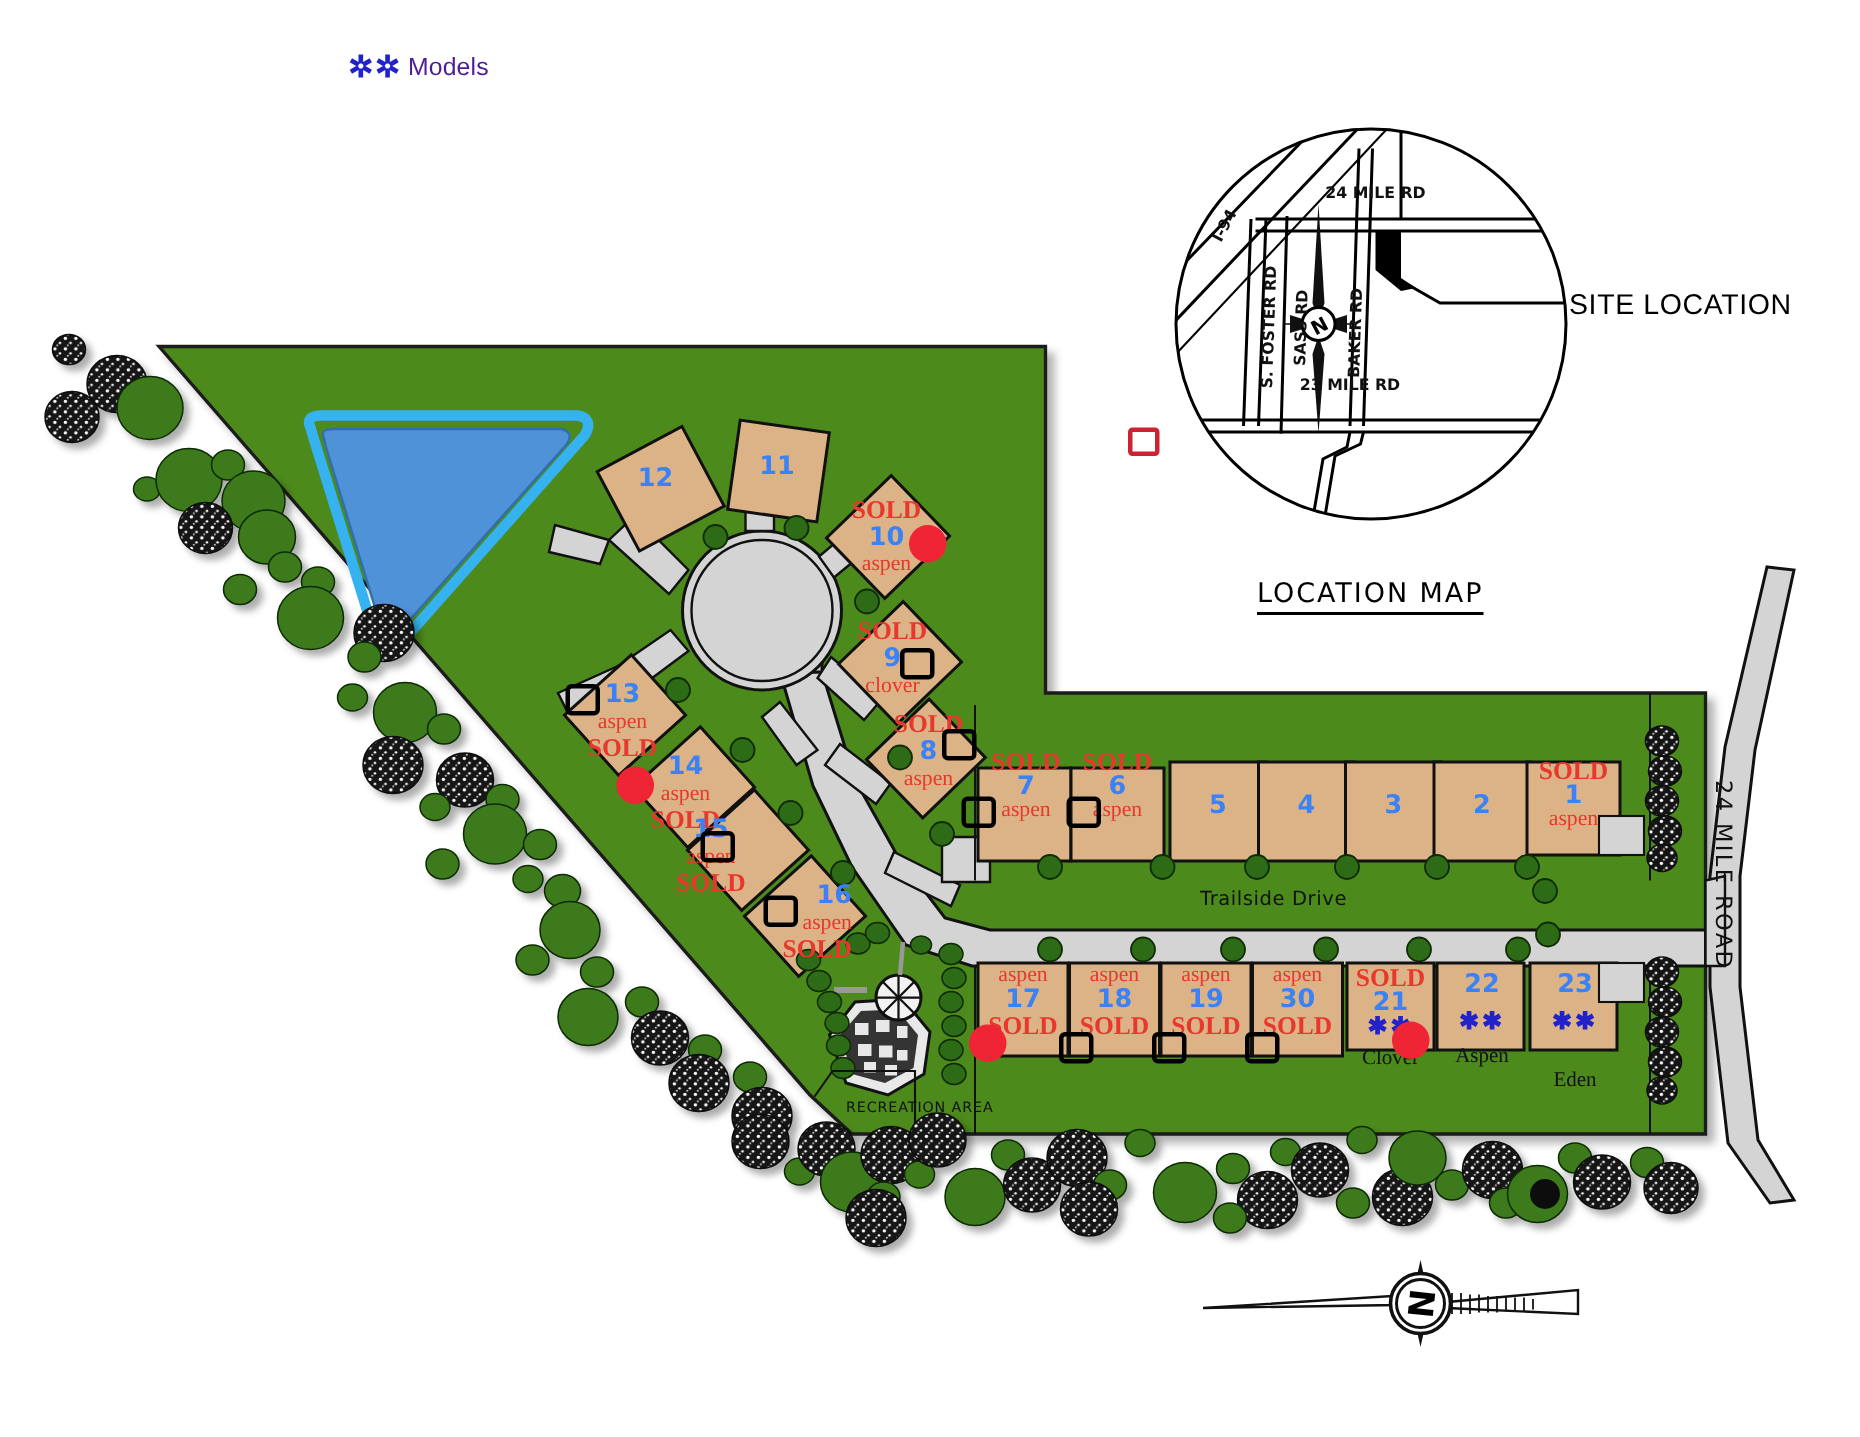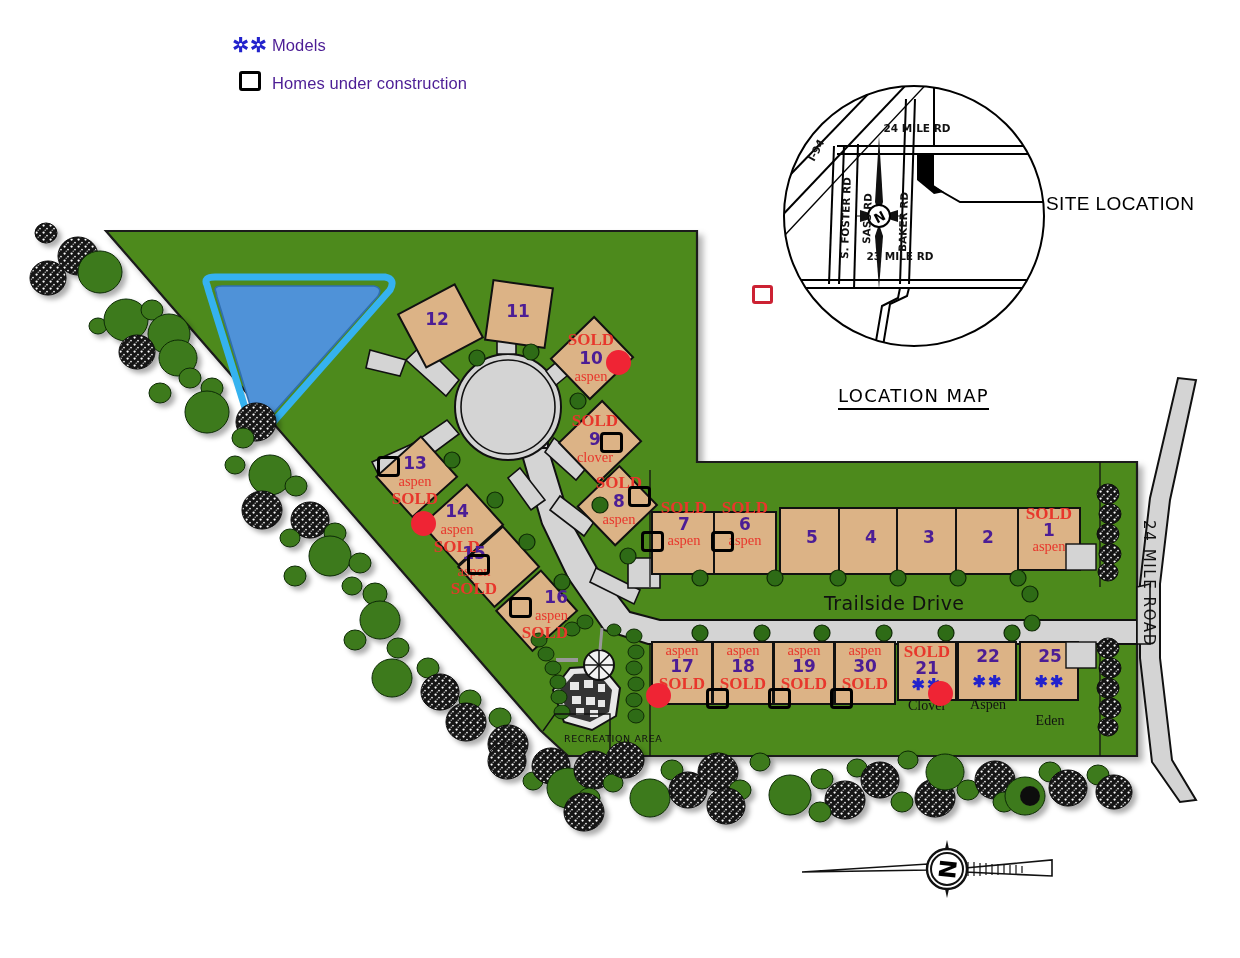--- a/index.html
+++ b/index.html
@@ -24,21 +24,21 @@
      color:#000;font-family:"DejaVu Sans",sans-serif;border-bottom:2px solid #000;padding-bottom:2px;}
   .site-loc-lbl{position:absolute;left:1046px;top:193px;font-size:19px;letter-spacing:.4px;color:#000;}
   .stray-sq{position:absolute;left:752px;top:285px;width:15px;height:13px;
      border:3px solid #cc2233;border-radius:3px;background:#fff;}
 
   
   .plan{position:absolute;left:0;top:0;width:1240px;height:958px;}
 
   
   .lot{position:absolute;text-align:center;pointer-events:auto;}
-  .lot .num{font-family:"DejaVu Sans",sans-serif;font-size:17px;font-weight:bold;color:#4c1d95;line-height:1;}
+  .lot .num{font-family:"DejaVu Sans",sans-serif;font-size:17px;font-weight:bold;color:#3b82f6;line-height:1;}
   .lot .sold{font-family:"Liberation Serif",serif;font-size:17px;font-weight:bold;color:#e8372c;line-height:1;}
   .lot .plan-n{font-family:"Liberation Serif",serif;font-size:14.5px;color:#e8372c;line-height:1.05;}
   .lot .modelstars{color:#2222cc;font-size:16px;font-weight:bold;letter-spacing:2px;line-height:1;}
   .lot .modelname{font-family:"Liberation Serif",serif;font-size:14px;color:#111;line-height:1;}
 
   .marker-dot{position:absolute;width:25px;height:25px;border-radius:50%;background:#ef2434;}
   .marker-sq{position:absolute;width:17px;height:15px;border:3.4px solid #000;border-radius:4px;background:transparent;}
 
   .road-lbl{position:absolute;font-family:"DejaVu Sans",sans-serif;color:#111;}
   .rec-lbl{position:absolute;font-family:"DejaVu Sans",sans-serif;font-size:9.5px;
@@ -51,24 +51,20 @@
 <body>
 
 <div class="root">
 
   <div class="legend">
     <div class="legend-row">
       <span class="legend-sym">
         <span class="stars">✲✲</span>
       </span>
       <span class="legend-txt">Models</span>
-    </div>
-    <div class="legend-row">
-      <span class="legend-sym"><i class="sq-blk"></i></span>
-      <span class="legend-txt">Homes under construction</span>
     </div>
   </div>
 
   <div class="locmap">
     <svg width="265" height="265" viewBox="0 0 265 265">
       <defs>
           <clipPath id="circclip">
             <circle cx="132" cy="132" r="130"></circle>
           </clipPath>
         </defs>
@@ -491,21 +487,21 @@
     <div class="num">21</div>
     <div class="modelstars">✱✱</div>
     <div class="modelname" style="margin-top:6px;">Clover</div>
   </div>
   <div class="lot" style="left:957px;top:648px;width:62px;">
     <div class="num">22</div>
     <div class="modelstars" style="margin-top:9px;">✱✱</div>
     <div class="modelname" style="margin-top:8px;">Aspen</div>
   </div>
   <div class="lot" style="left:1019px;top:648px;width:62px;">
-    <div class="num">25</div>
+    <div class="num">23</div>
     <div class="modelstars" style="margin-top:9px;">✱✱</div>
     <div class="modelname" style="margin-top:24px;">Eden</div>
   </div>
 
   <div class="lot" style="left:415px;top:311px;width:44px;">
     <div class="num">12</div>
   </div>
   <div class="lot" style="left:496px;top:303px;width:44px;">
     <div class="num">11</div>
   </div>
@@ -555,17 +551,17 @@
   <div class="marker-sq" style="left:628px;top:486px;"></div>
   <div class="marker-sq" style="left:641px;top:531px;"></div>
   <div class="marker-sq" style="left:711px;top:531px;"></div>
   <div class="marker-sq" style="left:377px;top:456px;"></div>
   <div class="marker-sq" style="left:467px;top:554px;"></div>
   <div class="marker-sq" style="left:509px;top:597px;"></div>
   <div class="marker-sq" style="left:706px;top:688px;"></div>
   <div class="marker-sq" style="left:768px;top:688px;"></div>
   <div class="marker-sq" style="left:830px;top:688px;"></div>
 
-  <div class="road-lbl" style="left:824px;top:592px;font-size:19px;letter-spacing:.4px;">Trailside Drive</div>
+  <div class="road-lbl" style="left:800px;top:592px;font-size:13px;letter-spacing:.4px;">Trailside Drive</div>
   <div class="mile-rd">24 MILE ROAD</div>
   <div class="rec-lbl" style="left:545px;top:733px;margin-left:19px;">RECREATION AREA</div>
 
 </div>
 
 </body></html>

